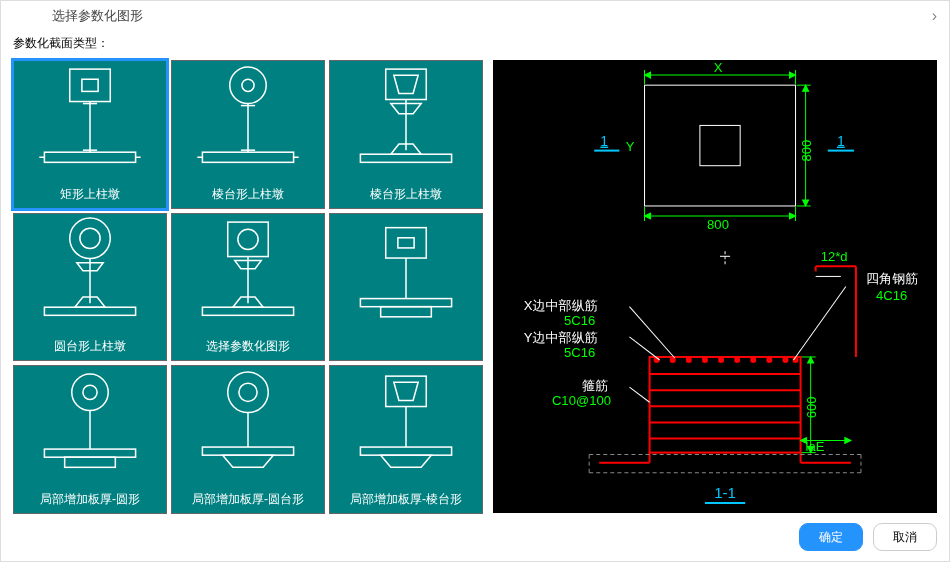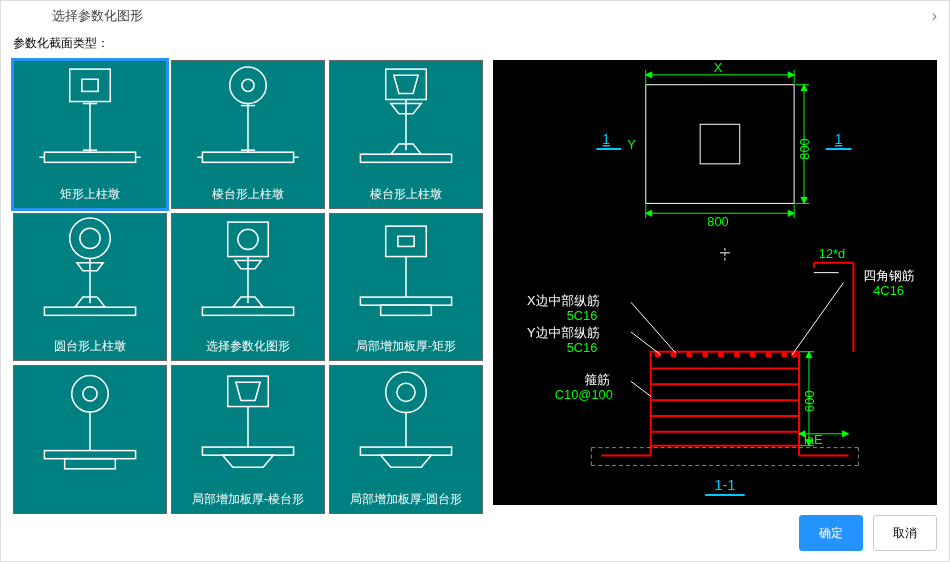--- a/index.html
+++ b/index.html
@@ -84,26 +84,26 @@
   }
   .preview-panel svg { width: 100%; height: 100%; }
   .footer {
     padding: 10px 12px;
     display: flex;
     justify-content: flex-end;
     gap: 10px;
   }
   .btn {
     min-width: 64px;
-    height: 36px;
+    height: 28px;
     border: 1px solid #ccc;
     background: #fff;
     cursor: pointer;
     font-size: 12px;
-    border-radius: 3px;
+    border-radius: 9px;
   }
   .btn-primary {
     background: #2593fc;
     border-color: #2593fc;
     color: #fff;
   }
 </style>
 </head>
 <body>
 
@@ -195,59 +195,59 @@
       <div class="tile">
         <svg viewBox="0 0 150 120">
           <g stroke="#fff" stroke-width="1.5" fill="none">
             <rect x="55" y="12" width="40" height="30"></rect>
             <rect x="67" y="22" width="16" height="10"></rect>
             <line x1="75" y1="42" x2="75" y2="82"></line>
             <rect x="30" y="82" width="90" height="8"></rect>
             <rect x="50" y="90" width="50" height="10"></rect>
           </g>
         </svg>
-        <div class="tile-label">局部增加板厚-矩形</div>
       </div>
 
       <div class="tile">
         <svg viewBox="0 0 150 120">
           <g stroke="#fff" stroke-width="1.5" fill="none">
             <circle cx="75" cy="26" r="18"></circle>
             <circle cx="75" cy="26" r="7"></circle>
             <line x1="75" y1="44" x2="75" y2="82"></line>
             <rect x="30" y="82" width="90" height="8"></rect>
             <rect x="50" y="90" width="50" height="10"></rect>
           </g>
         </svg>
+        <div class="tile-label">局部增加板厚-圆形</div>
+      </div>
+
+      <div class="tile">
+        <svg viewBox="0 0 150 120">
+          <g stroke="#fff" stroke-width="1.5" fill="none">
+            <circle cx="75" cy="26" r="20"></circle>
+            <circle cx="75" cy="26" r="9"></circle>
+            <line x1="75" y1="46" x2="75" y2="80"></line>
+            <rect x="30" y="80" width="90" height="8"></rect>
+            <polygon points="50,88 100,88 90,100 60,100"></polygon>
+          </g>
+        </svg>
+        <div class="tile-label">局部增加板厚-圆台形</div>
       </div>
 
       <div class="tile">
         <svg viewBox="0 0 150 120">
           <g stroke="#fff" stroke-width="1.5" fill="none">
             <rect x="55" y="10" width="40" height="30"></rect>
             <polygon points="63,16 87,16 82,34 68,34"></polygon>
             <line x1="75" y1="40" x2="75" y2="80"></line>
             <rect x="30" y="80" width="90" height="8"></rect>
             <polygon points="50,88 100,88 90,100 60,100"></polygon>
           </g>
         </svg>
         <div class="tile-label">局部增加板厚-棱台形</div>
-      </div>
-
-      <div class="tile">
-        <svg viewBox="0 0 150 120">
-          <g stroke="#fff" stroke-width="1.5" fill="none">
-            <circle cx="75" cy="26" r="20"></circle>
-            <circle cx="75" cy="26" r="9"></circle>
-            <line x1="75" y1="46" x2="75" y2="80"></line>
-            <rect x="30" y="80" width="90" height="8"></rect>
-            <polygon points="50,88 100,88 90,100 60,100"></polygon>
-          </g>
-        </svg>
-        <div class="tile-label">局部增加板厚-圆台形</div>
       </div>
 
     </div>
 
     <div class="preview-panel">
       <svg viewBox="0 0 440 450">
 
         <g stroke="#fff" stroke-width="1" fill="none">
           <rect x="150" y="25" width="150" height="120"></rect>
           <rect x="205" y="65" width="40" height="40"></rect>

